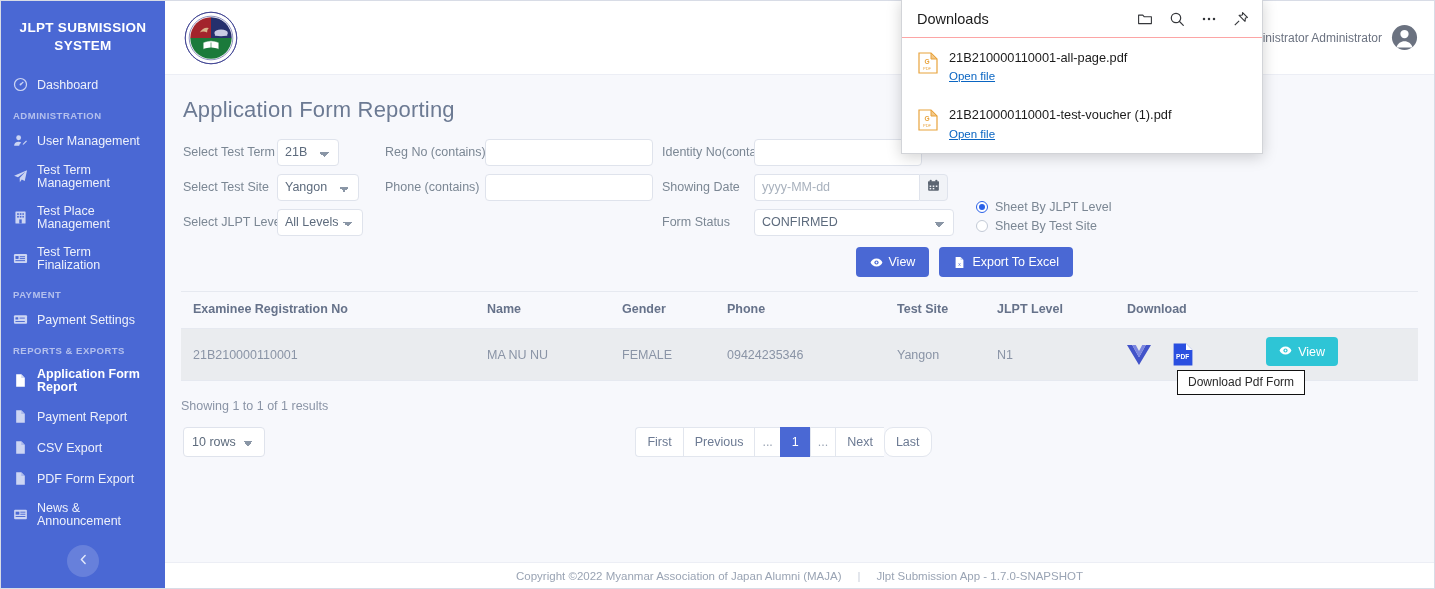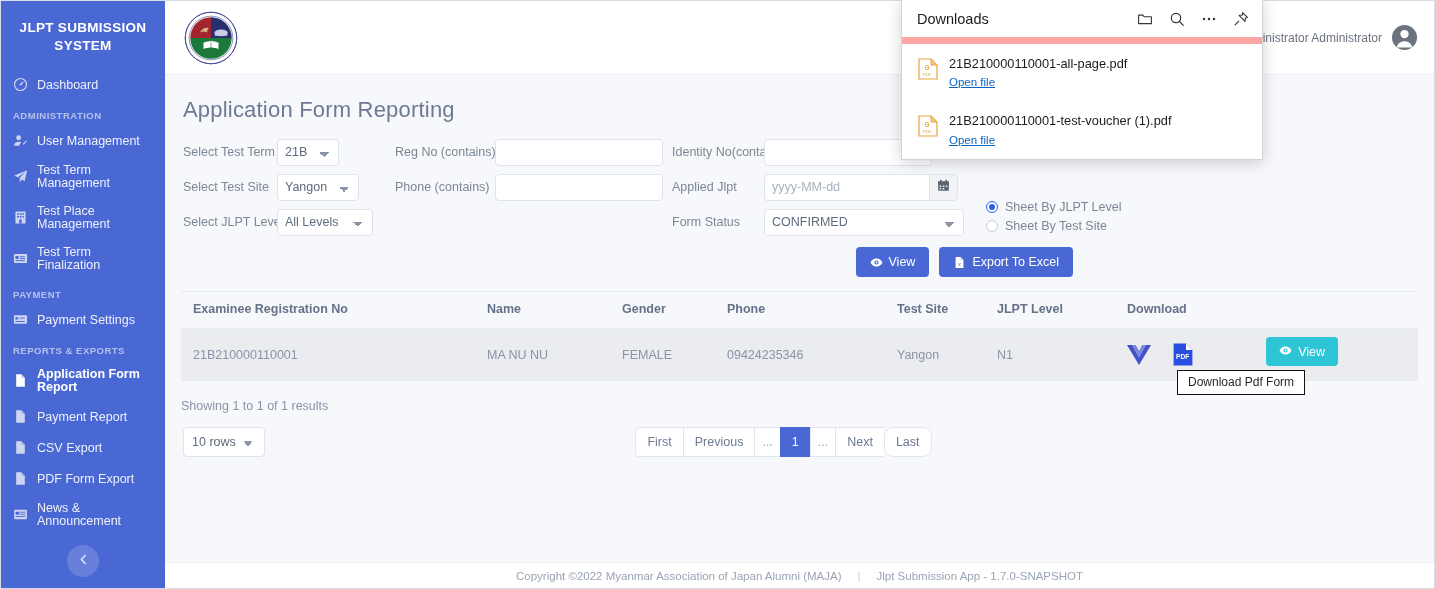--- a/index.html
+++ b/index.html
@@ -166,21 +166,21 @@
                       linear-gradient(135deg, #8a96a6 50%, transparent 50%);
     background-position: calc(100% - 14px) 12px, calc(100% - 9px) 12px;
     background-size: 5px 5px, 5px 5px;
     background-repeat: no-repeat;
     padding-right: 24px;
   }
   input.finp::placeholder { color: #a8b1bd; }
 
   .w-sel-term { width: 62px; }
   .w-sel-site { width: 82px; }
-  .w-sel-lvl  { width: 96px; }
+  .w-sel-lvl  { width: 86px; text-align: right; }
   .w-inp-long { width: 168px; }
   .w-inp-id   { width: 168px; }
   .w-date     { width: 165px; }
   .w-status   { width: 200px; }
 
   .date-group { display: flex; }
   .date-group input {
     border-top-right-radius: 0; border-bottom-right-radius: 0;
     border-right: none;
   }
@@ -360,21 +360,21 @@
     left: 901px; top: -2px;
     width: 362px;
     background: #ffffff;
     border: 1px solid #d2d4d8;
     box-shadow: 0 3px 14px rgba(0,0,0,.18);
     z-index: 100;
   }
   .dp-head {
     display: flex; align-items: flex-end;
     padding: 12px 13px 10px 15px;
-    border-bottom: 7px solid #fca5a5;
+    border-bottom: 1px solid #fca5a5;
   }
   .dp-title { font-size: 14.5px; color: #1b1b1b; flex: 1 1 auto; }
   .dp-actions { display: flex; align-items: center; gap: 16px; }
   .dp-actions .dpi { cursor: pointer; display: flex; align-items: center; }
   .dp-actions .dpi svg { width: 16px; height: 16px; display: block; }
 
   .dp-item {
     display: flex; gap: 11px;
     padding: 11px 14px 11px 16px;
     align-items: flex-start;
@@ -612,21 +612,21 @@
             <input class="finp w-inp-long" type="text" value="" style="">
           </div>
         </div>
 
         <div class="fcol fc-3" style="margin-left:9px;">
           <div class="frow">
             <span class="flabel">Identity No(contains)</span>
             <input class="finp w-inp-id" type="text" value="" style="">
           </div>
           <div class="frow">
-            <span class="flabel">Applied Jlpt</span>
+            <span class="flabel">Showing Date</span>
             <span class="date-group">
               <input class="finp w-date" type="text" placeholder="yyyy-MM-dd" style="">
               <span class="cal-btn">
                 <span>
                   <svg viewBox="0 0 16 16" fill="#5c6572">
                       <rect x="1.4" y="3" width="13.2" height="11.4" rx="1.2"></rect>
                       <rect x="1.4" y="3" width="13.2" height="3.4" fill="#5c6572"></rect>
                       <rect x="3.6" y="1" width="2" height="3.2" rx=".6"></rect>
                       <rect x="10.4" y="1" width="2" height="3.2" rx=".6"></rect>
                       <g fill="#f1f3f7">

